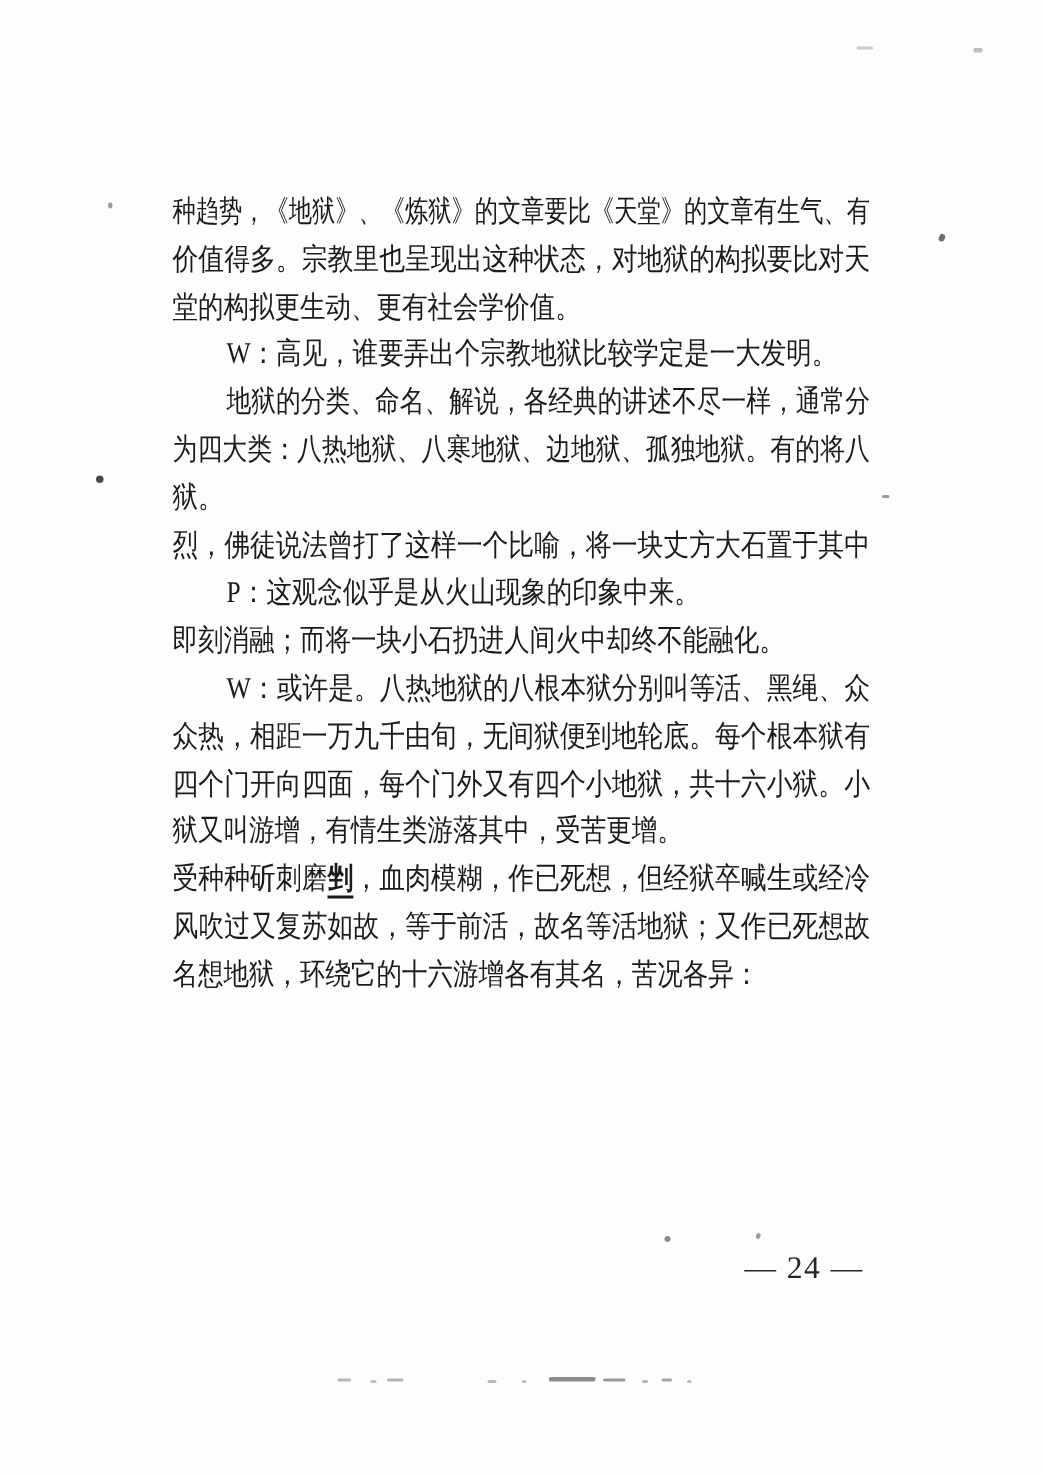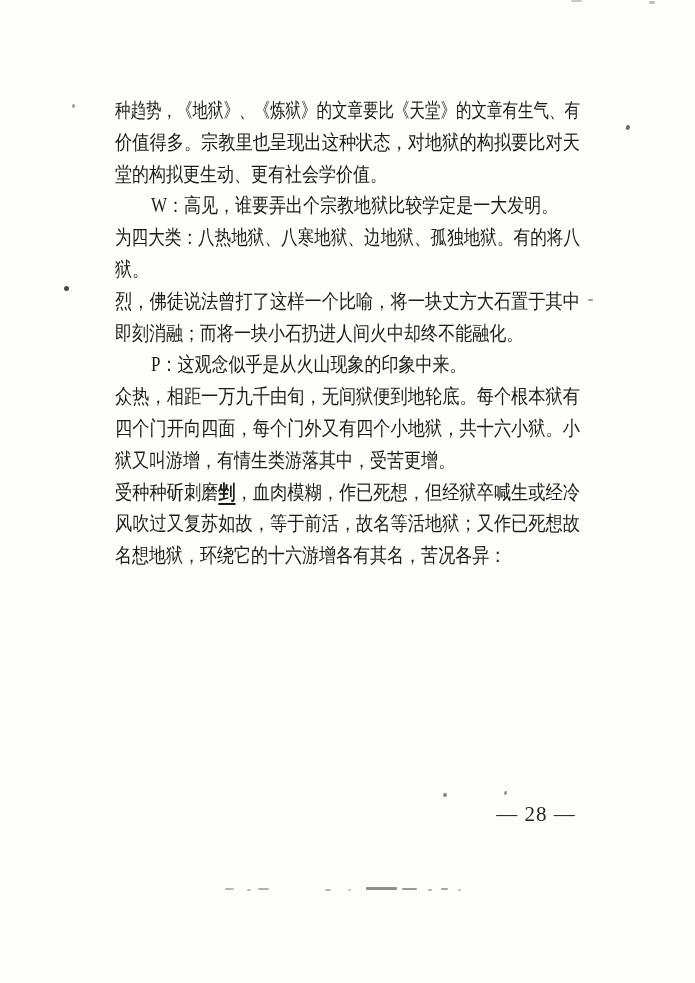--- a/index.html
+++ b/index.html
@@ -2,21 +2,21 @@
 <html><head>
 <meta charset="utf-8">
 <style>
   html,body { margin:0; padding:0; }
   body {
     width:695px; height:983px;
     background:#fdfdfc;
     position:relative; overflow:hidden;
     font-family:"Liberation Serif","DejaVu Serif",serif;
   }
-  .scan-page { position:absolute; inset:0; background:#fdfdfc; }
+  .scan-page { position:absolute; inset:0; background:#fdfdfc;margin-top:31px; }
 
   
   #text-block {
     position:absolute; left:115px; top:95px; width:465px;
     color:#1b1b1b;
   }
   .line {
     height:31.8px; line-height:31.8px;
     font-size:20px; white-space:nowrap;
   }
@@ -59,34 +59,36 @@
 </head>
 <body>
 
 <div class="scan-page">
 
   <div id="text-block">
       <div class="line"><span class="line-inner" style="transform: scaleX(0.775);">种趋势，《地狱》、《炼狱》的文章要比《天堂》的文章有生气、有</span></div>
       <div class="line"><span class="line-inner" style="transform: scaleX(0.861111);">价值得多。宗教里也呈现出这种状态，对地狱的构拟要比对天</span></div>
       <div class="line"><span class="line-inner" style="transform: scaleX(0.850331);">堂的构拟更生动、更有社会学价值。</span></div>
       <div class="line indent"><span class="line-inner" style="transform: scaleX(0.850331);">W：高见，谁要弄出个宗教地狱比较学定是一大发明。</span></div>
+      <div class="line indent"><span class="line-inner" style="transform: scaleX(0.825);">地狱的分类、命名、解说，各经典的讲述不尽一样，通常分</span></div>
       <div class="line"><span class="line-inner" style="transform: scaleX(0.830357);">为四大类：八热地狱、八寒地狱、边地狱、孤独地狱。有的将八</span></div>
       <div class="line"><span class="line-inner" style="transform: scaleX(0.850331);">狱。</span></div>
       <div class="line"><span class="line-inner" style="transform: scaleX(0.861111);">烈，佛徒说法曾打了这样一个比喻，将一块丈方大石置于其中</span></div>
+      <div class="line indent"><span class="line-inner" style="transform: scaleX(0.850331);">P：这观念似乎是从火山现象的印象中来。</span></div>
       <div class="line"><span class="line-inner" style="transform: scaleX(0.850331);">即刻消融；而将一块小石扔进人间火中却终不能融化。</span></div>
-      <div class="line indent"><span class="line-inner" style="transform: scaleX(0.850331);">P：这观念似乎是从火山现象的印象中来。</span></div>
+      <div class="line indent"><span class="line-inner" style="transform: scaleX(0.859908);">W：或许是。八热地狱的八根本狱分别叫等活、黑绳、众</span></div>
       <div class="line"><span class="line-inner" style="transform: scaleX(0.861111);">众热，相距一万九千由旬，无间狱便到地轮底。每个根本狱有</span></div>
       <div class="line"><span class="line-inner" style="transform: scaleX(0.861111);">四个门开向四面，每个门外又有四个小地狱，共十六小狱。小</span></div>
       <div class="line"><span class="line-inner" style="transform: scaleX(0.850331);">狱又叫游增，有情生类游落其中，受苦更增。</span></div>
       <div class="line"><span class="line-inner" style="transform: scaleX(0.861111);"><span>受种种斫刺磨</span><span class="u-char">剉</span><span>，血肉模糊，作已死想，但经狱卒喊生或经冷</span></span></div>
       <div class="line"><span class="line-inner" style="transform: scaleX(0.861111);">风吹过又复苏如故，等于前活，故名等活地狱；又作已死想故</span></div>
       <div class="line"><span class="line-inner" style="transform: scaleX(0.850331);">名想地狱，环绕它的十六游增各有其名，苦况各异：</span></div>
     </div>
 
-  <div id="page-number">— 28 —</div>
+  <div id="page-number">— 24 —</div>
 
   <div class="speck sp-a"></div>
   <div class="speck sp-b"></div>
   <div class="speck sp-c"></div>
   <div class="speck sp-d"></div>
   <div class="speck sp-e"></div>
   <div class="speck sp-f"></div>
   <div class="speck sp-g"></div>
   <div class="speck sp-h"></div>
   <div class="dash dh-1"></div>

